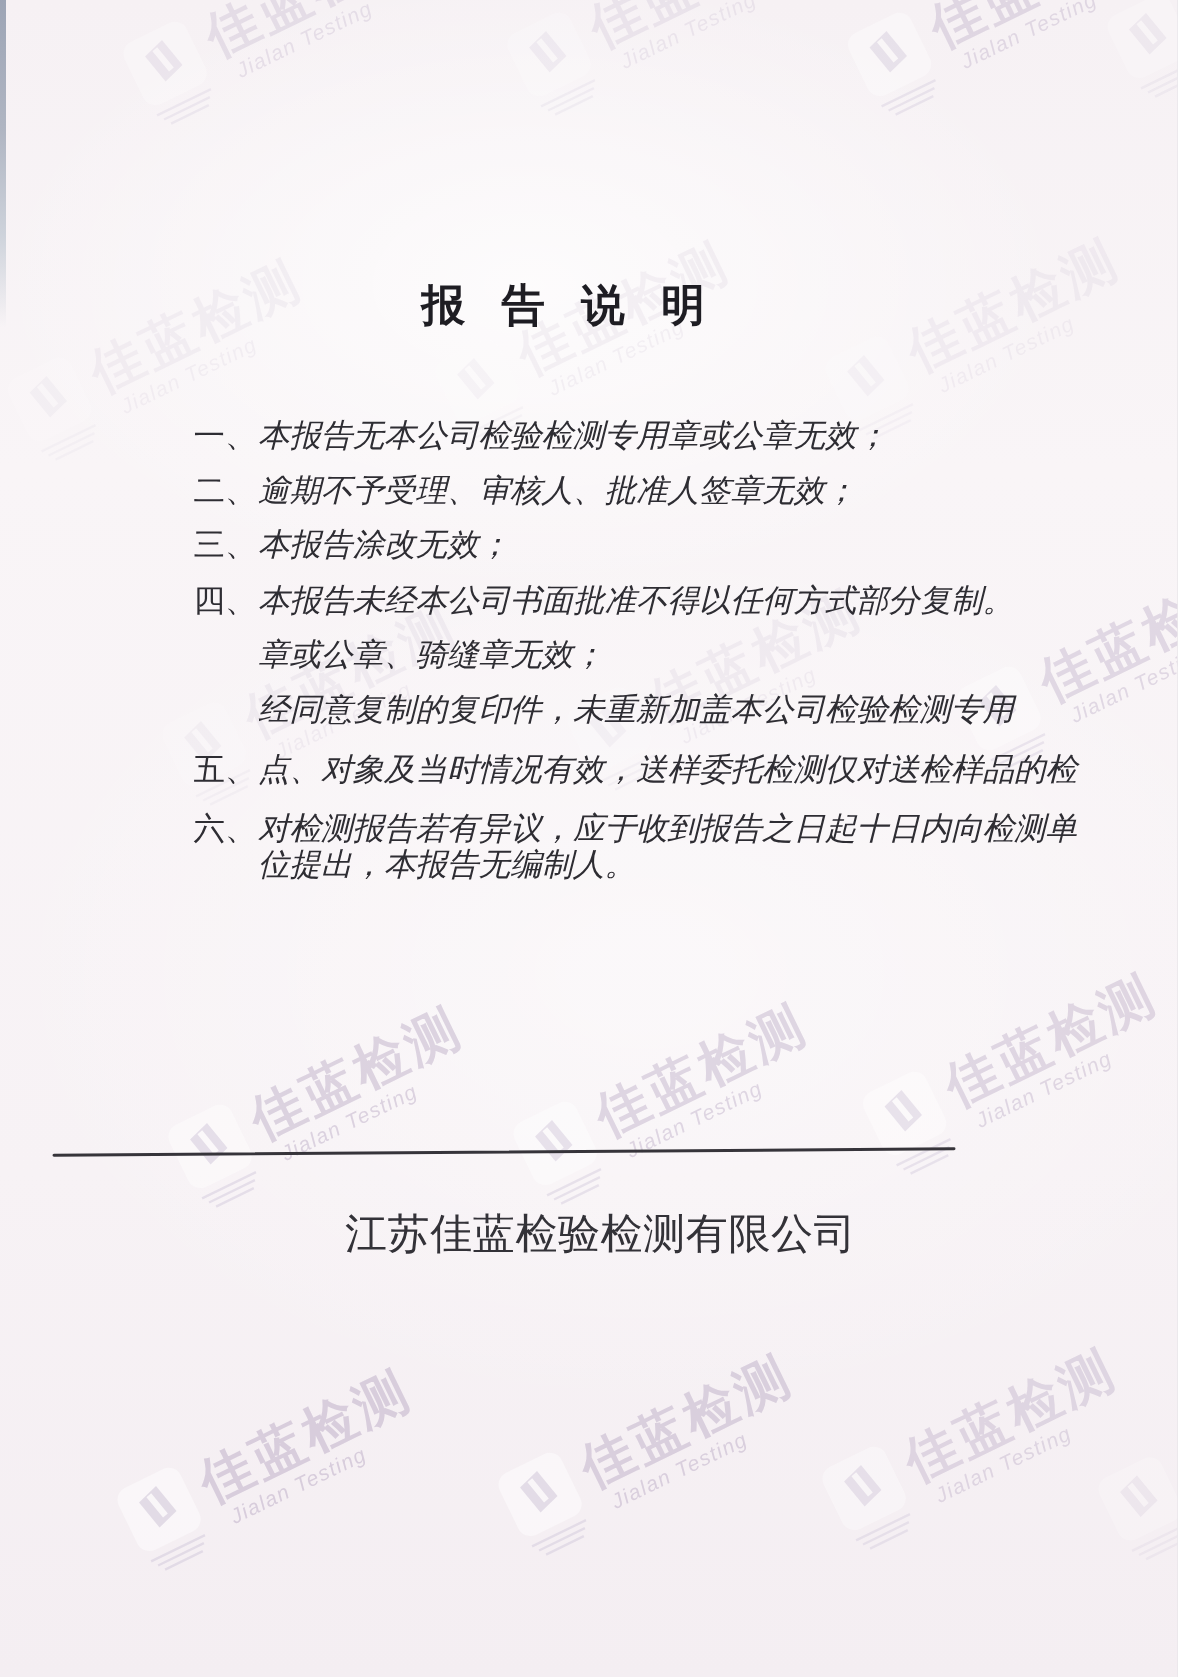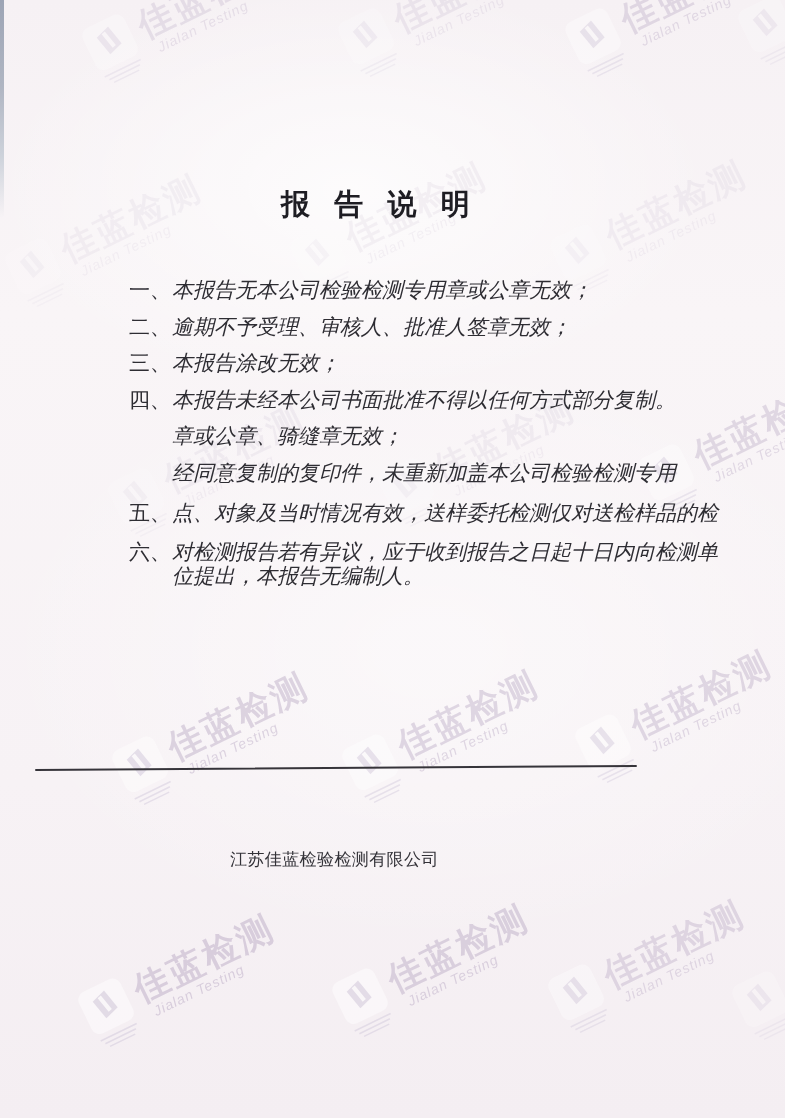--- a/index.html
+++ b/index.html
@@ -59,23 +59,22 @@
   .lh-c .num,.lh-c .ln{line-height:24px;}
   .note.it5{margin-top:10px;}
   .note.it6{margin-top:13px;}
   .rule{
     position:absolute;left:35px;top:767px;width:602px;height:2px;
     background:#36343a;border-radius:1px;
     transform:rotate(-0.4deg);
   }
   .company{
     position:absolute;left:230px;top:804px;
-    font-size:17px;letter-spacing:0.4px;color:#333238;
+    font-size:28px;letter-spacing:0.4px;color:#333238;
     white-space:nowrap;
-    margin-top:44px;
   }
 </style>
 </head>
 <body>
 
 <div class="page">
 
   <div class="edge-strip"></div>
 
   <div class="wm" style="left:92px;top:28px;opacity:.28">

